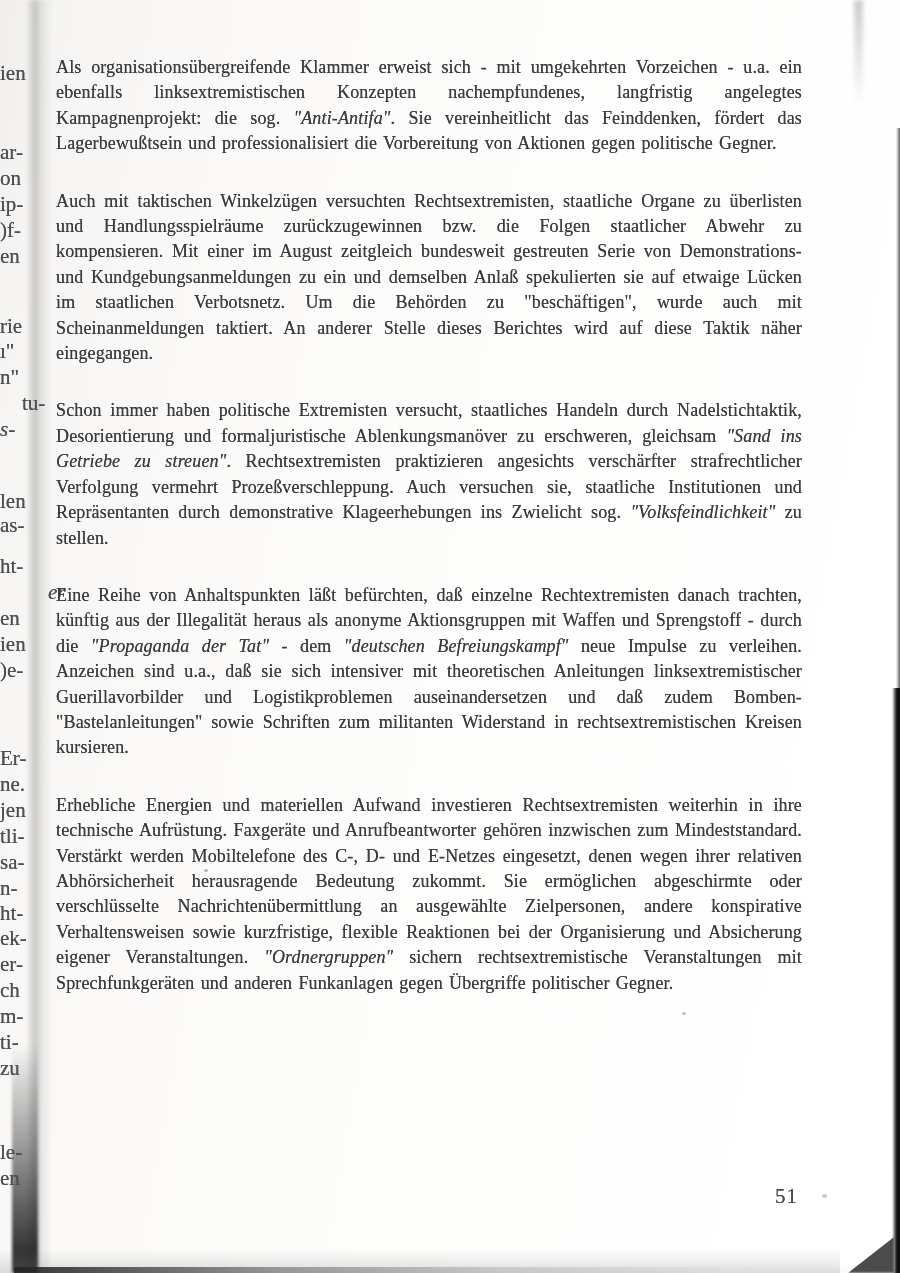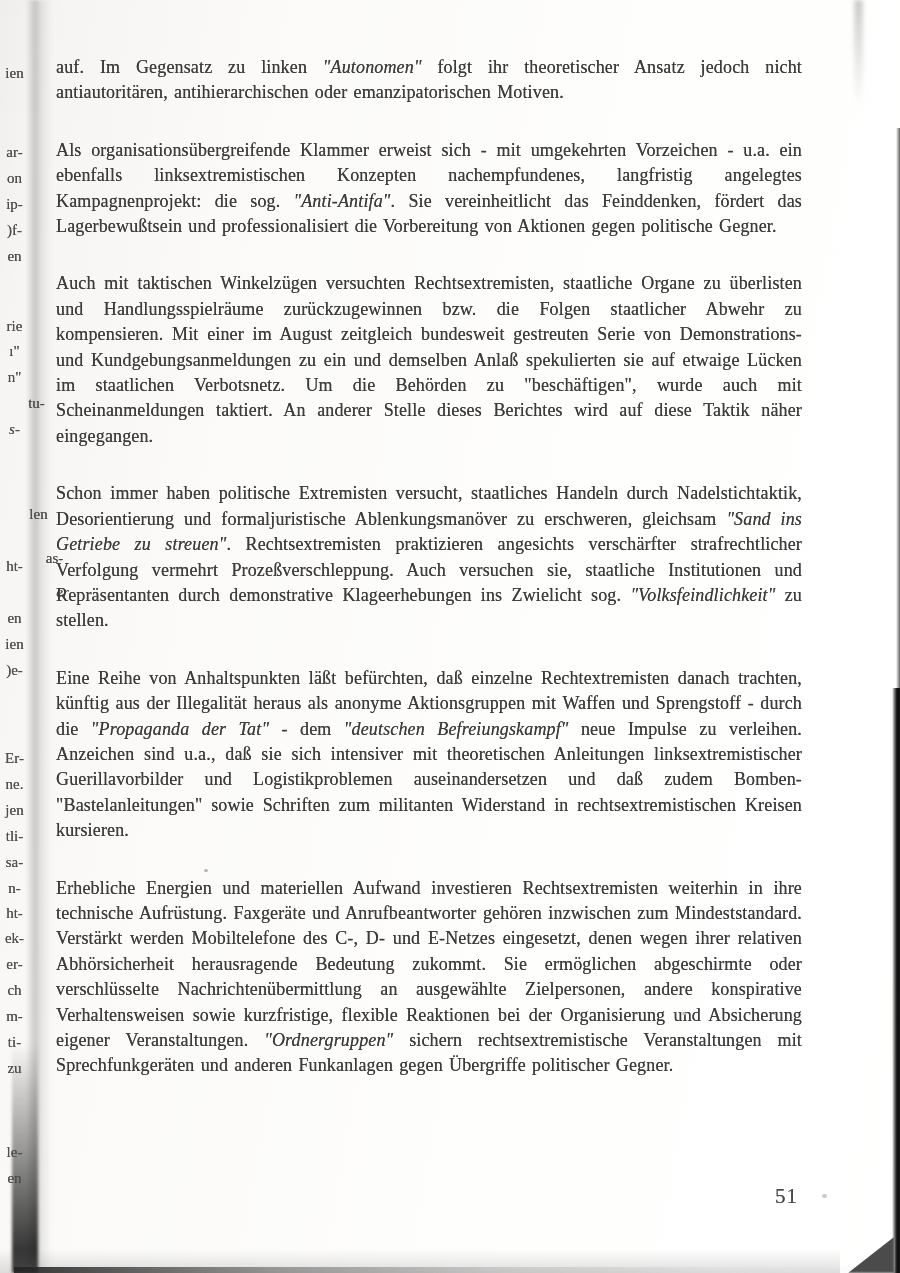--- a/index.html
+++ b/index.html
@@ -21,21 +21,21 @@
   .gutter-dark {
     position: absolute; left: 12px; bottom: 0; width: 26px; height: 230px;
     background: linear-gradient(to top, rgba(12,12,12,0.92) 0%, rgba(40,40,40,0.45) 55%, rgba(60,60,60,0) 100%);
     filter: blur(1.5px);
   }
 
   
   .fragment-strip { position: absolute; left: 0; top: 0; bottom: 0; width: 31px; }
   .fragment {
     position: absolute; left: 0; width: 29px;
-    text-align: center; font-size: 15px; line-height: 18px;
+    text-align: left; font-size: 21px; line-height: 18px;
     color: #4e4e4e; text-shadow: 0 0 0.5px rgba(70,70,70,0.85);
     white-space: nowrap;
   }
   .fragment.it { font-style: italic; }
 
   
   .text-block {
     position: absolute; left: 56px; top: 55px; width: 746px;
     color: #3c3c3c; font-size: 18px; line-height: 25.4px;
     letter-spacing: 0.15px; word-spacing: 1.5px;
@@ -99,22 +99,22 @@
       <div class="fragment" style="top: 143px;">ar-</div>
       <div class="fragment" style="top: 169px;">on</div>
       <div class="fragment" style="top: 195px;">ip-</div>
       <div class="fragment" style="top: 221px;">)f-</div>
       <div class="fragment" style="top: 247px;">en</div>
       <div class="fragment" style="top: 317px;">rie</div>
       <div class="fragment" style="top: 342px;">ı"</div>
       <div class="fragment" style="top: 368px;">n"</div>
       <div class="fragment" style="top: 394px; margin-left: 22px;">tu-</div>
       <div class="fragment it" style="top: 420px;">s-</div>
-      <div class="fragment" style="top: 505px; margin-left: 24px;">len</div>
-      <div class="fragment" style="top: 549px; margin-left: 40px;">as-</div>
+      <div class="fragment" style="top: 492px;">len</div>
+      <div class="fragment" style="top: 516px;">as-</div>
       <div class="fragment" style="top: 557px;">ht-</div>
       <div class="fragment it" style="top: 583px; margin-left: 48px;">er</div>
       <div class="fragment" style="top: 609px;">en</div>
       <div class="fragment" style="top: 635px;">ien</div>
       <div class="fragment" style="top: 661px;">)e-</div>
       <div class="fragment" style="top: 749px;">Er-</div>
       <div class="fragment" style="top: 775px;">ne.</div>
       <div class="fragment" style="top: 801px;">jen</div>
       <div class="fragment" style="top: 827px;">tli-</div>
       <div class="fragment" style="top: 853px;">sa-</div>
@@ -124,21 +124,20 @@
       <div class="fragment" style="top: 955px;">er-</div>
       <div class="fragment" style="top: 981px;">ch</div>
       <div class="fragment" style="top: 1007px;">m-</div>
       <div class="fragment" style="top: 1033px;">ti-</div>
       <div class="fragment" style="top: 1059px;">zu</div>
       <div class="fragment" style="top: 1143px;">le-</div>
       <div class="fragment" style="top: 1169px;">en</div>
     </div>
 
   <div class="text-block">
-      <p class="para"><span>auf. Im Gegensatz zu linken </span><i>"Autonomen"</i><span> folgt ihr theoretischer Ansatz jedoch nicht antiautoritären, antihierarchischen oder emanzipatorischen Motiven.</span></p>
       <p class="para"><span>Als organisationsübergreifende Klammer erweist sich - mit umgekehrten Vorzeichen - u.a. ein ebenfalls linksextremistischen Konzepten nachempfundenes, langfristig angelegtes Kampagnenprojekt: die sog. </span><i>"Anti-Antifa"</i><span>. Sie vereinheitlicht das Feinddenken, fördert das Lagerbewußtsein und professionalisiert die Vorbereitung von Aktionen gegen politische Gegner.</span></p>
       <p class="para"><span>Auch mit taktischen Winkelzügen versuchten Rechtsextremisten, staatliche Organe zu überlisten und Handlungsspielräume zurückzugewinnen bzw. die Folgen staatlicher Abwehr zu kompensieren. Mit einer im August zeitgleich bundesweit gestreuten Serie von Demonstrations- und Kundgebungsanmeldungen zu ein und demselben Anlaß spekulierten sie auf etwaige Lücken im staatlichen Verbotsnetz. Um die Behörden zu "beschäftigen", wurde auch mit Scheinanmeldungen taktiert. An anderer Stelle dieses Berichtes wird auf diese Taktik näher eingegangen.</span></p>
       <p class="para"><span>Schon immer haben politische Extremisten versucht, staatliches Handeln durch Nadelstichtaktik, Desorientierung und formaljuristische Ablenkungsmanöver zu erschweren, gleichsam </span><i>"Sand ins Getriebe zu streuen"</i><span>. Rechtsextremisten praktizieren angesichts verschärfter strafrechtlicher Verfolgung vermehrt Prozeßverschleppung. Auch versuchen sie, staatliche Institutionen und Repräsentanten durch demonstrative Klageerhebungen ins Zwielicht sog. </span><i>"Volksfeindlichkeit"</i><span> zu stellen.</span></p>
       <p class="para"><span>Eine Reihe von Anhaltspunkten läßt befürchten, daß einzelne Rechtextremisten danach trachten, künftig aus der Illegalität heraus als anonyme Aktionsgruppen mit Waffen und Sprengstoff - durch die </span><i>"Propaganda der Tat"</i><span> - dem </span><i>"deutschen Befreiungskampf"</i><span> neue Impulse zu verleihen. Anzeichen sind u.a., daß sie sich intensiver mit theoretischen Anleitungen linksextremistischer Guerillavorbilder und Logistikproblemen auseinandersetzen und daß zudem Bomben-"Bastelanleitungen" sowie Schriften zum militanten Widerstand in rechtsextremistischen Kreisen kursieren.</span></p>
       <p class="para"><span>Erhebliche Energien und materiellen Aufwand investieren Rechtsextremisten weiterhin in ihre technische Aufrüstung. Faxgeräte und Anrufbeantworter gehören inzwischen zum Mindeststandard. Verstärkt werden Mobiltelefone des C-, D- und E-Netzes eingesetzt, denen wegen ihrer relativen Abhörsicherheit herausragende Bedeutung zukommt. Sie ermöglichen abgeschirmte oder verschlüsselte Nachrichtenübermittlung an ausgewählte Zielpersonen, andere konspirative Verhaltensweisen sowie kurzfristige, flexible Reaktionen bei der Organisierung und Absicherung eigener Veranstaltungen. </span><i>"Ordnergruppen"</i><span> sichern rechtsextremistische Veranstaltungen mit Sprechfunkgeräten und anderen Funkanlagen gegen Übergriffe politischer Gegner.</span></p>
     </div>
 
   <div class="page-number">51</div>
 
   <div class="speck s1"></div>

